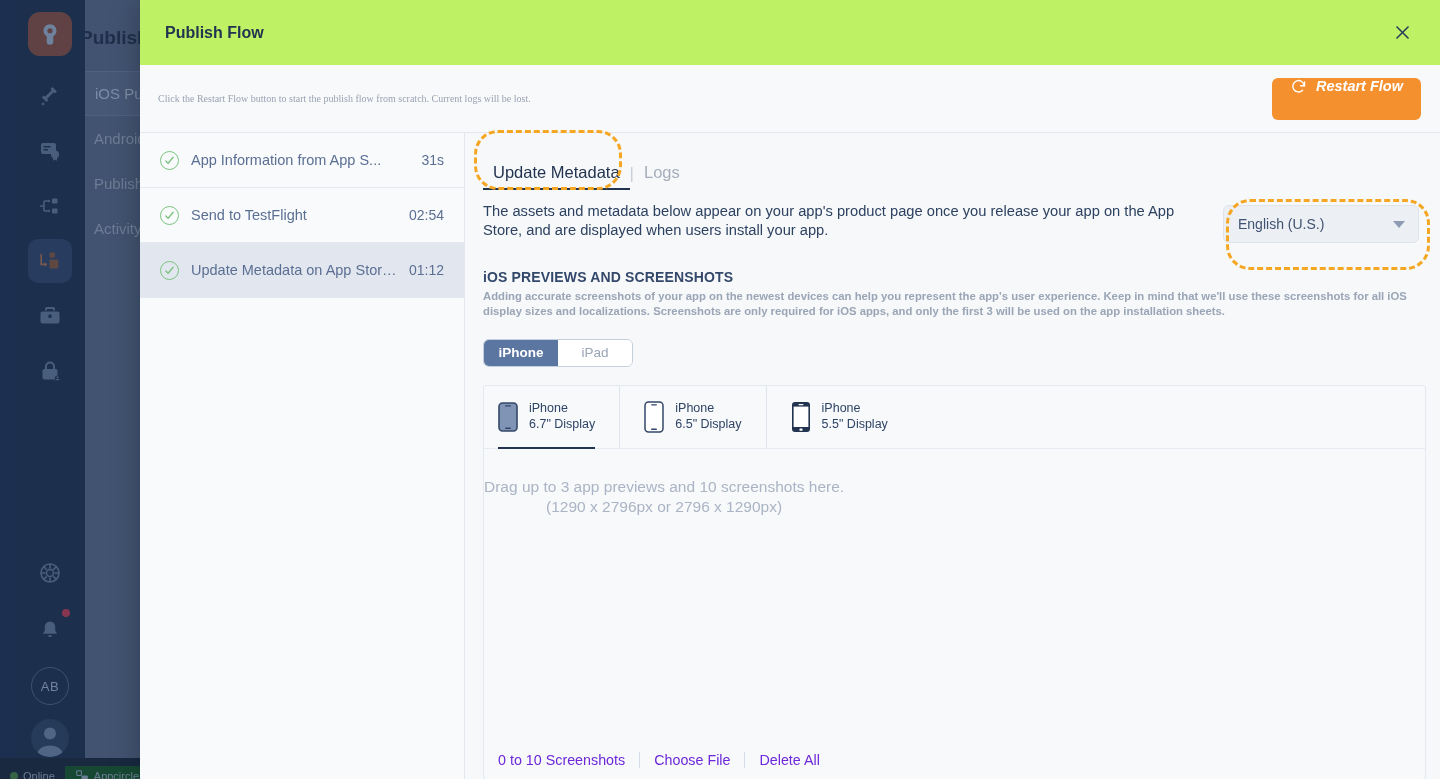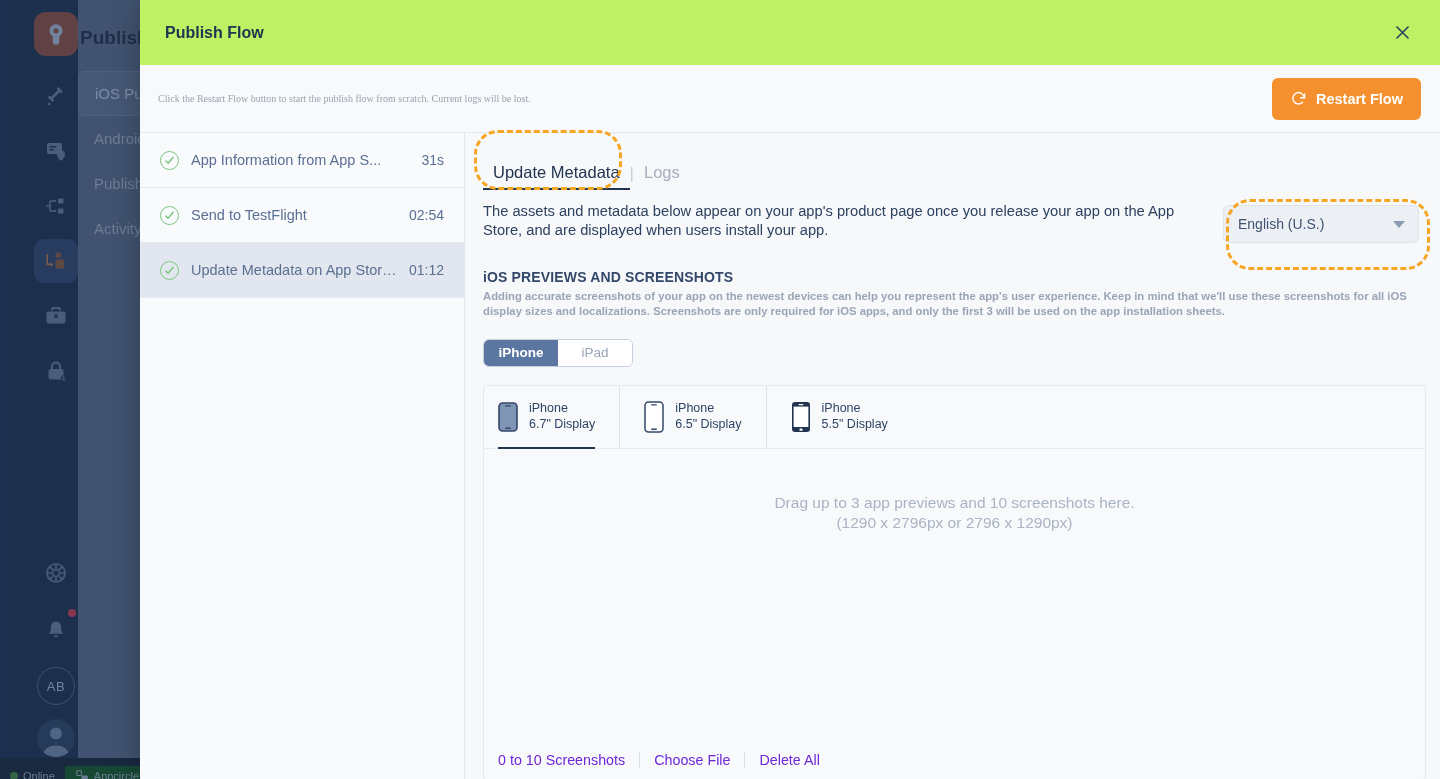--- a/index.html
+++ b/index.html
@@ -7,23 +7,23 @@
     width: 1440px; height: 779px;
     overflow: hidden;
     font-family: "Liberation Sans", sans-serif;
     background: #1d3055;
   }
 
   
   #app-root { position: absolute; inset: 0; }
 
   .rail {
-    position: absolute; left: 8px; top: 0; width: 70px; height: 779px;
+    position: absolute; left: 15px; top: 0; width: 70px; height: 779px;
     background: #1c3152;
-    display: flex; flex-direction: column; align-items: flex-end;
+    display: flex; flex-direction: column; align-items: center;
   }
   .rail-logo {
     width: 44px; height: 44px; margin-top: 12px; border-radius: 12px;
     background: #7c4a44; display: flex; align-items: center; justify-content: center;
   }
   .rail-icons { margin-top: 18px; display: flex; flex-direction: column; gap: 11px; align-items: center; }
   .rail-btn {
     width: 44px; height: 44px; border-radius: 10px;
     display: flex; align-items: center; justify-content: center;
   }
@@ -99,22 +99,23 @@
   .notice-bar {
     height: 68px; flex: 0 0 68px; background: #f8f9fb;
     border-bottom: 1px solid #e4e8ee;
     display: flex; align-items: center; justify-content: space-between;
     padding: 0 19px 0 18px;
   }
   .notice-text { color: #9aa3b2; font-size: 10px; font-family: Liberation Serif, serif; }
   .restart-btn {
     background: #f5902f; color: #fff; border: none; border-radius: 6px;
     height: 42px; padding: 0 18px; font-size: 14.5px; font-weight: bold;
-    display: flex; align-items: center; gap: 9px; cursor: pointer;
+    display: flex; align-items: flex-start; gap: 9px; cursor: pointer;
     font-family: "Liberation Sans", sans-serif;
+    font-style: italic;
   }
 
   .modal-body { flex: 1; display: flex; min-height: 0; }
 
   
   .steps {
     width: 325px; flex: 0 0 325px; background: #f9fafc;
     border-right: 1px solid #e2e6ed;
   }
   .step {
@@ -194,22 +195,22 @@
   .dev + .dev { padding-left: 24px; border-left: 1px solid #dfe4ec; }
   .dev.sel::after {
     content: ""; position: absolute; left: 0; right: 24px; bottom: -1px;
     height: 2px; background: #22344f;
   }
   .dev-lines { line-height: 1.25; }
   .dev-l1 { font-size: 12.5px; color: #2e4466; }
   .dev-l2 { font-size: 12.5px; color: #2e4466; }
 
   .dropzone {
-    flex: 1; display: flex; align-items: flex-start; justify-content: center;
-    padding-top: 44px;
+    flex: 1; display: flex; align-items: flex-start; justify-content: flex-start;
+    padding-top: 28px;
   }
   .dz-text { text-align: center; color: #aab4c4; font-size: 15.5px; line-height: 1.32; }
 
   .panel-foot {
     height: 38px; display: flex; align-items: center; gap: 0;
     color: #6d28d9; font-size: 14.3px; padding: 0 14px;
   }
   .pf-item { padding: 0 14px; cursor: pointer; }
   .pf-item:first-child { padding-left: 0; }
   .pf-div { width: 1px; height: 16px; background: #d6dce5; }

